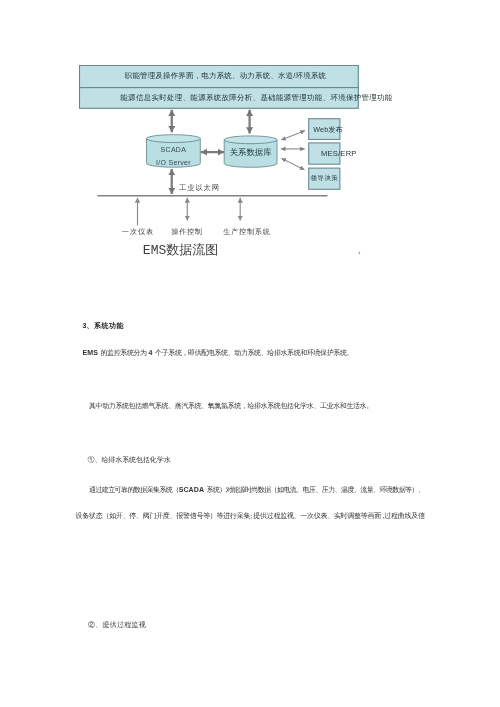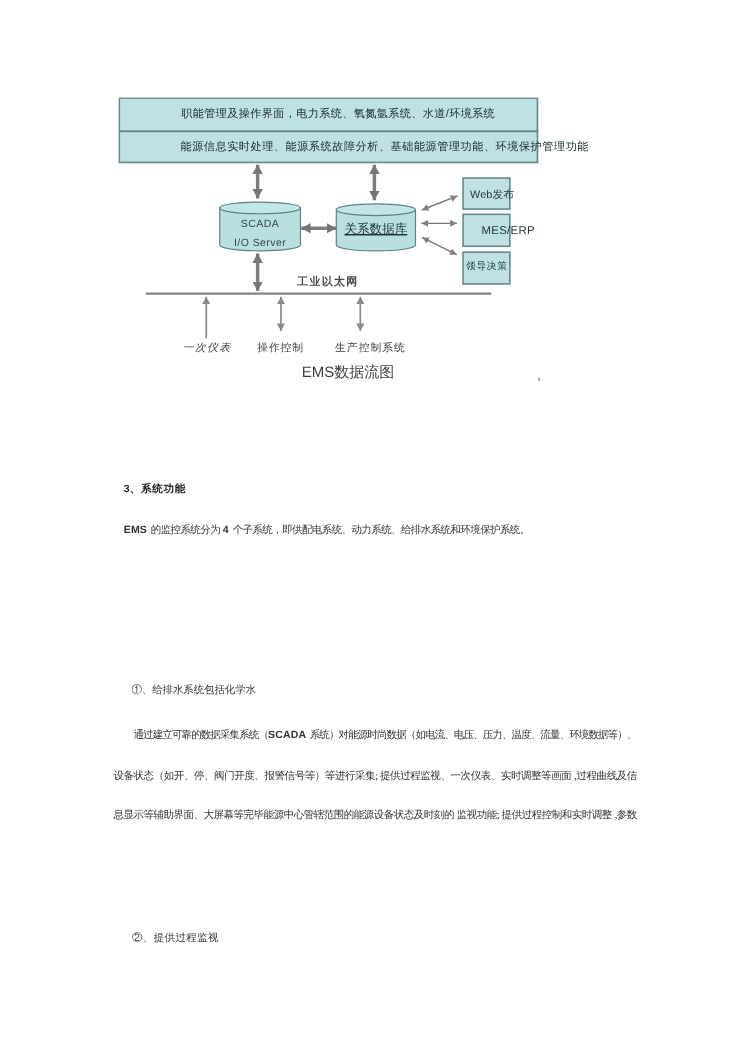--- a/index.html
+++ b/index.html
@@ -15,29 +15,29 @@
   .diagram{position:absolute;left:79px;top:65px;width:300px;height:205px;}
   .dgsvg{position:absolute;left:0;top:0;}
   .figlbl{
     position:absolute;font-family:"Liberation Sans", sans-serif;
     color:#23383b;white-space:nowrap;line-height:1;
   }
   .lbl-layer1{left:7px;top:6.7px;width:279px;text-align:center;font-size:7.4px;letter-spacing:0.27px;color:#17292c;}
   .lbl-layer2{left:1px;top:29.2px;width:279px;text-align:center;font-size:7.4px;letter-spacing:0.39px;color:#17292c;padding-left:37px;}
   .lbl-scada1{left:67.5px;top:81.3px;width:53.8px;text-align:center;font-size:7.0px;color:#37484c;letter-spacing:0.3px;}
   .lbl-scada2{left:67.5px;top:93.9px;width:53.8px;text-align:center;font-size:7.0px;color:#37484c;letter-spacing:0.3px;}
-  .lbl-db{left:145.2px;top:83.2px;width:52.8px;text-align:center;font-size:8.4px;color:#22383c;text-decoration:underline;}
+  .lbl-db{left:145.2px;top:83.2px;width:52.8px;text-align:center;font-size:8.4px;color:#22383c;}
   .lbl-web{left:226.7px;top:60.8px;width:37.2px;text-align:right;font-size:7.2px;letter-spacing:0.1px;text-indent:0.1px;}
   .lbl-mes{left:226.1px;top:84.9px;width:37.2px;text-align:center;font-size:7.6px;letter-spacing:0.22px;text-indent:0.22px;margin-left:15px;}
   .lbl-dec{left:226.7px;top:109.8px;width:37.2px;text-align:center;font-size:6.4px;letter-spacing:0.6px;text-indent:0.6px;}
-  .lbl-net{left:99.15px;top:119.4px;width:80px;text-align:center;font-size:7.3px;color:#4a4a4a;letter-spacing:0.9px;text-indent:0.9px;font-weight:bold;}
-  .lbl-i1{left:33.6px;top:162.6px;width:50px;text-align:center;font-size:7.2px;color:#3e3e3e;letter-spacing:0.9px;text-indent:0.9px;font-style:italic;}
+  .lbl-net{left:99.15px;top:119.4px;width:80px;font-size:7.3px;color:#4a4a4a;letter-spacing:0.9px;text-indent:0.9px;}
+  .lbl-i1{left:33.6px;top:162.6px;width:50px;text-align:center;font-size:7.2px;color:#3e3e3e;letter-spacing:0.9px;text-indent:0.9px;}
   .lbl-i2{left:82.75px;top:162.6px;width:50px;text-align:center;font-size:7.2px;color:#3e3e3e;letter-spacing:0.6px;text-indent:0.6px;}
   .lbl-ctl{left:134.65px;top:162.6px;width:66px;text-align:center;font-size:7.2px;color:#3e3e3e;letter-spacing:0.7px;text-indent:0.7px;}
-  .lbl-cap{left:63.85px;top:179.3px;width:120px;text-align:right;font-size:10px;color:#3e3e3e;font-family:Liberation Sans, sans-serif;}
+  .lbl-cap{left:63.85px;top:179.3px;width:120px;text-align:left;font-size:13px;color:#3e3e3e;font-family:Liberation Mono, monospace;}
 
   .lat{font-family:"Liberation Sans", sans-serif;font-style:normal;font-weight:bold;letter-spacing:0.1px;}
   
   .ptext{position:absolute;font-size:7.0px;line-height:26.27px;color:#333333;
     font-family:"Liberation Serif", serif;text-align:justify;text-justify:inter-character;
     letter-spacing:-0.4px;word-spacing:0.5px;}
   .t-head{left:75.6px;top:313.4px;width:348.6px;font-weight:bold;text-indent:6.9px;letter-spacing:0.5px;color:#1f1f1f;}
   .t-p1{left:75.6px;top:340.0px;width:348.6px;text-indent:6.9px;}
   .t-p2{left:75.6px;top:393.4px;width:348.6px;text-indent:13.4px;}
   .t-s1{left:75.6px;top:447.0px;width:348.6px;text-indent:12.0px;letter-spacing:-0.08px;}
@@ -96,37 +96,37 @@
 
       <line x1="92.75" y1="104.0" x2="92.75" y2="129.0" stroke="#7d7d7d" stroke-width="2.3" marker-start="url(#ah)" marker-end="url(#ah)"></line>
 
       <line x1="58.5" y1="160.5" x2="58.5" y2="132.8" stroke="#8b8b8b" stroke-width="1.15" marker-end="url(#ahm)"></line>
       <line x1="108.3" y1="155.6" x2="108.3" y2="132.8" stroke="#8b8b8b" stroke-width="1.15" marker-start="url(#ahm)" marker-end="url(#ahm)"></line>
       <line x1="161.2" y1="155.6" x2="161.2" y2="132.8" stroke="#8b8b8b" stroke-width="1.15" marker-start="url(#ahm)" marker-end="url(#ahm)"></line>
 
       <ellipse cx="280.4" cy="188.0" rx="0.8" ry="1.4" fill="#9a9a9a" opacity="0.8"></ellipse>
     </svg>
 
-    <div class="figlbl lbl-layer1">职能管理及操作界面，电力系统、氧氮氩系统、水道/环境系统</div>
+    <div class="figlbl lbl-layer1">职能管理及操作界面，电力系统、动力系统、水道/环境系统</div>
     <div class="figlbl lbl-layer2">能源信息实时处理、能源系统故障分析、基础能源管理功能、环境保护管理功能</div>
     <div class="figlbl lbl-scada1">SCADA</div>
     <div class="figlbl lbl-scada2">I/O Server</div>
     <div class="figlbl lbl-db">关系数据库</div>
     <div class="figlbl lbl-web">Web发布</div>
     <div class="figlbl lbl-mes">MES/ERP</div>
     <div class="figlbl lbl-dec">领导决策</div>
     <div class="figlbl lbl-net">工业以太网</div>
     <div class="figlbl lbl-i1">一次仪表</div>
     <div class="figlbl lbl-i2">操作控制</div>
     <div class="figlbl lbl-ctl">生产控制系统</div>
     <div class="figlbl lbl-cap">EMS数据流图</div>
   </div>
 
   <div class="ptext t-head"><i class="lat">3</i>、系统功能</div>
   <div class="ptext t-p1"><i class="lat">EMS </i>的监控系统分为 <i class="lat">4 </i>个子系统，即供配电系统、动力系统、给排水系统和环境保护系统。</div>
+  <div class="ptext t-p2">其中动力系统包括燃气系统、蒸汽系统、氧氮氩系统，给排水系统包括化学水、工业水和生活水。</div>
   <div class="ptext t-s1">①、给排水系统包括化学水</div>
   <div class="ptext t-p3">
     <span class="jline">通过建立可靠的数据采集系统（<i class="lat">SCADA </i>系统）对能源时尚数据（如电流、电压、压力、温度、流量、环境数据等）、</span>
     <span class="jline">设备状态（如开、停、阀门开度、报警信号等）等进行采集; 提供过程监视、一次仪表、实时调整等画面 ,过程曲线及信</span>
-    <span class="jline">息显示等辅助界面、大屏幕等完毕能源中心管辖范围的能源设备状态及时刻的 监视功能; 提供过程控制和实时调整 ,参数</span>
   </div>
   <div class="ptext t-s2">②、提供过程监视</div>
 </div>
 
 </body></html>

